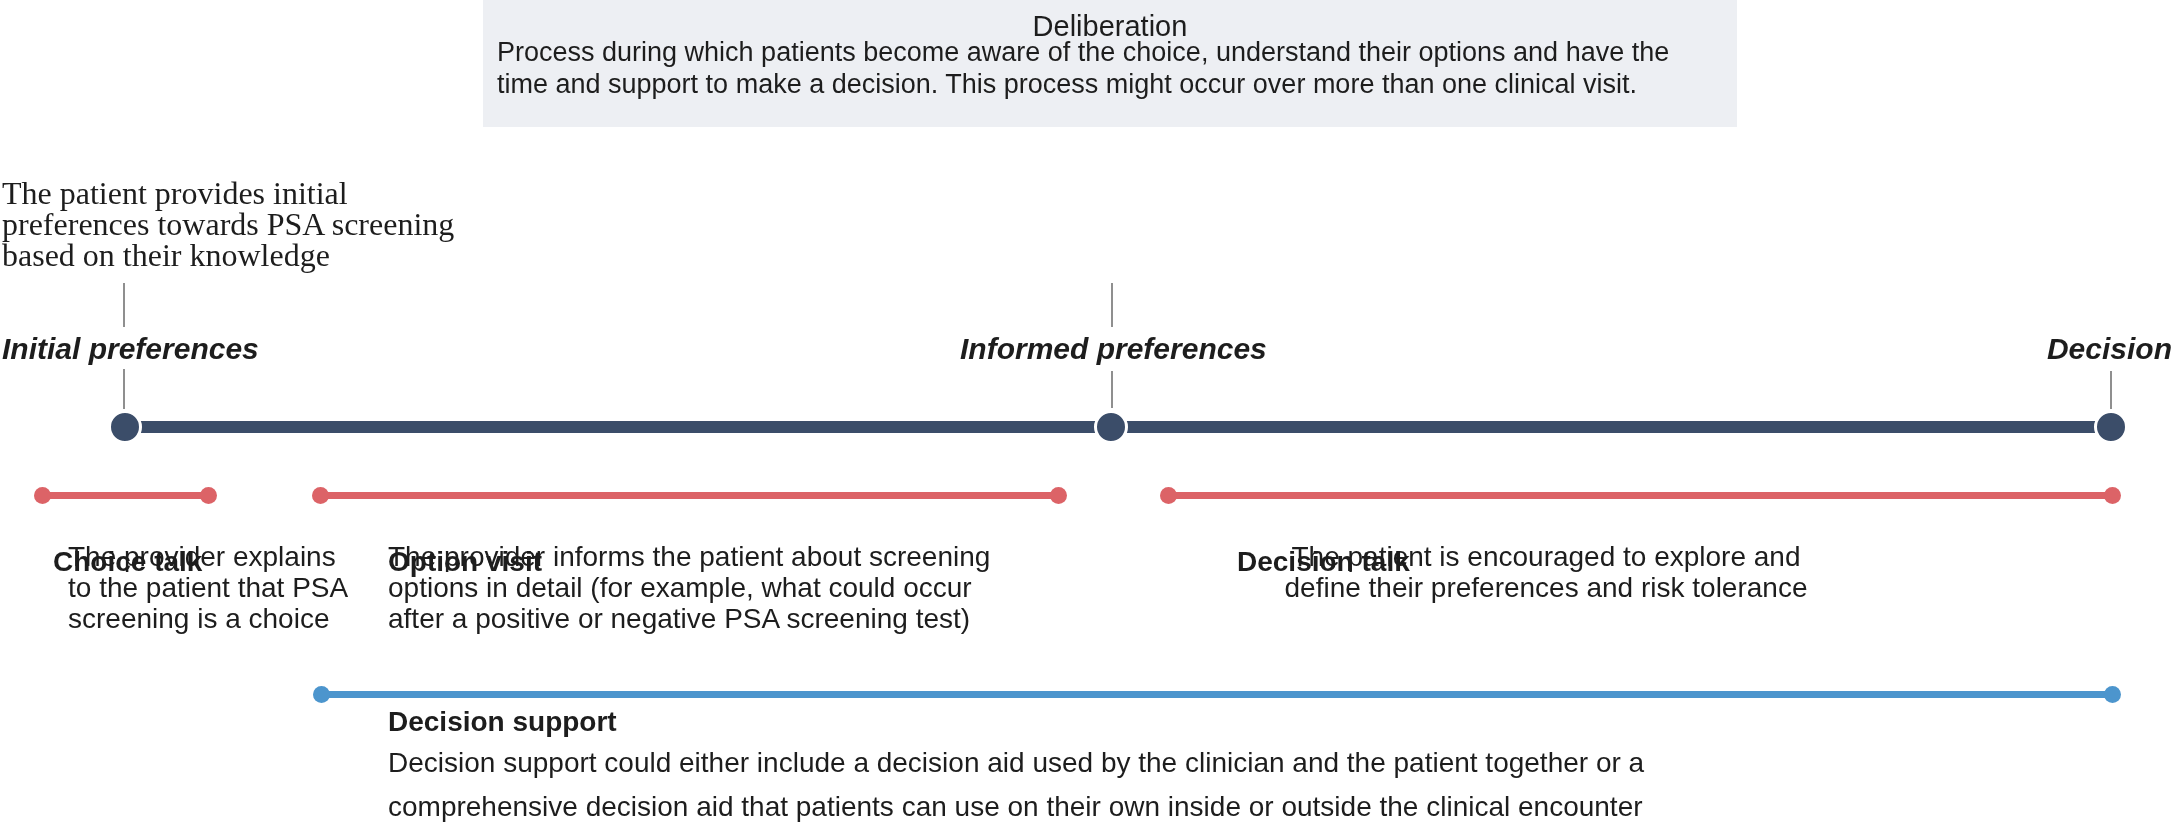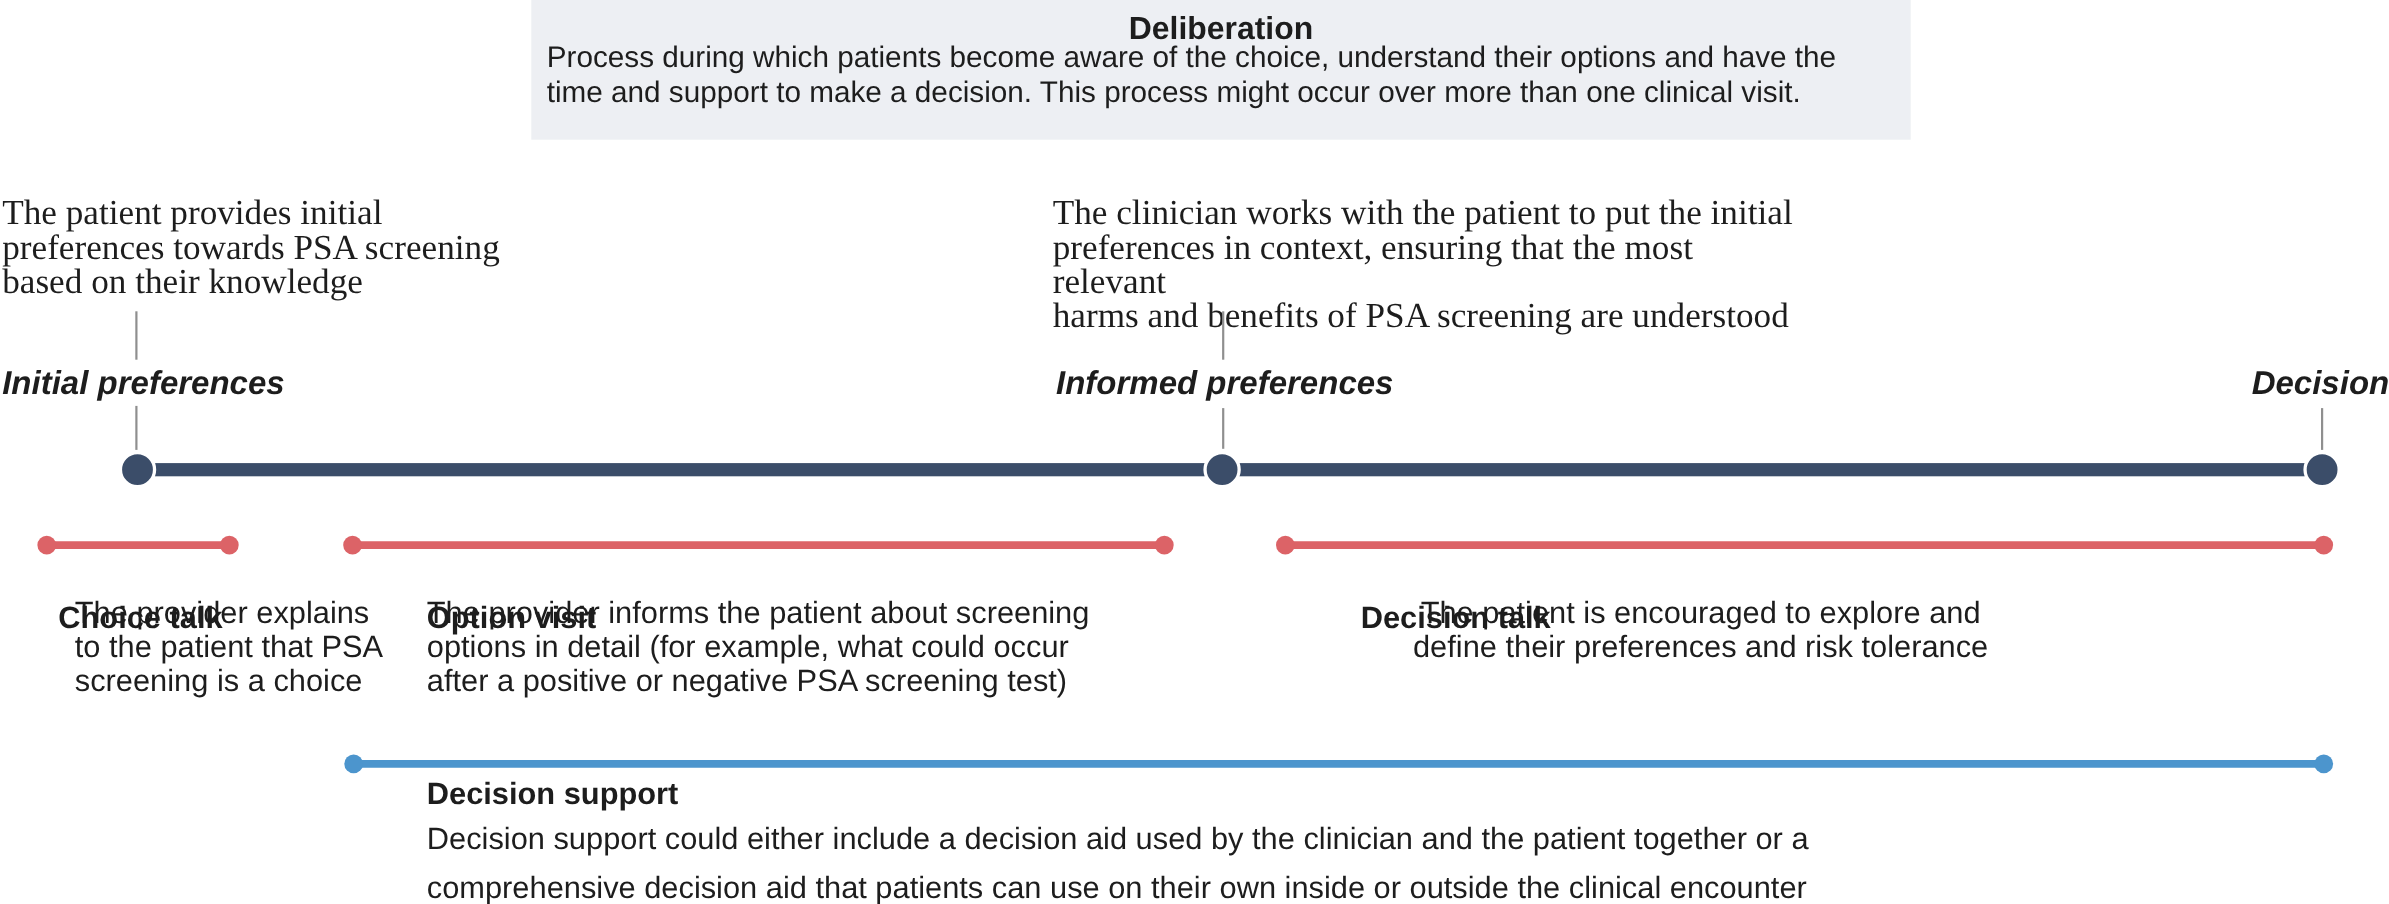--- a/index.html
+++ b/index.html
@@ -9,21 +9,21 @@
     --connector-gray:#8f8f8f;
     --box-background:#edeff3;
     --text:#1d1d1d;
   }
   html,body{margin:0;padding:0;background:#ffffff;}
   body{font-family:"Liberation Sans", sans-serif;color:var(--text);}
   #figure{position:relative;width:2172px;height:822px;background:#ffffff;overflow:hidden;}
 
   
   .delib-box{position:absolute;left:483px;top:0;width:1254px;height:127px;background:var(--box-background);}
-  .delib-title{position:absolute;left:0;top:10px;width:100%;text-align:center;font-size:29px;font-weight:bold;}
+  .delib-title{position:absolute;left:0;top:10px;width:100%;text-align:center;font-size:29px;font-weight:normal;}
   .delib-desc{position:absolute;left:14px;top:36px;width:1226px;font-size:27px;line-height:32px;white-space:pre-line;}
 
   
   .annotation{position:absolute;top:178px;font-size:32px;line-height:31px;white-space:pre-line;font-family:Liberation Serif, serif;}
   .annotation.initial{left:2px;width:520px;}
   .annotation.informed{left:957px;width:680px;}
 
   
   .connector{position:absolute;width:2px;background:var(--connector-gray);}
   .conn-initial-top{left:123px;top:283px;height:44px;}
@@ -74,23 +74,20 @@
 
   <div class="delib-box">
     <div class="delib-title">Deliberation</div>
     <div class="delib-desc">Process during which patients become aware of the choice, understand their options and have the
 time and support to make a decision. This process might occur over more than one clinical visit.</div>
   </div>
 
   <div class="annotation initial">The patient provides initial
 preferences towards PSA screening
 based on their knowledge</div>
-  <div class="annotation informed">The clinician works with the patient to put the initial
-preferences in context, ensuring that the most relevant
-harms and benefits of PSA screening are understood</div>
 
   <div class="connector conn-initial-top"></div>
   <div class="connector conn-initial-bottom"></div>
   <div class="connector conn-informed-top"></div>
   <div class="connector conn-informed-bottom"></div>
   <div class="connector conn-decision"></div>
 
   <div class="stage-label initial">Initial preferences</div>
   <div class="stage-label informed">Informed preferences</div>
   <div class="stage-label decision">Decision</div>

